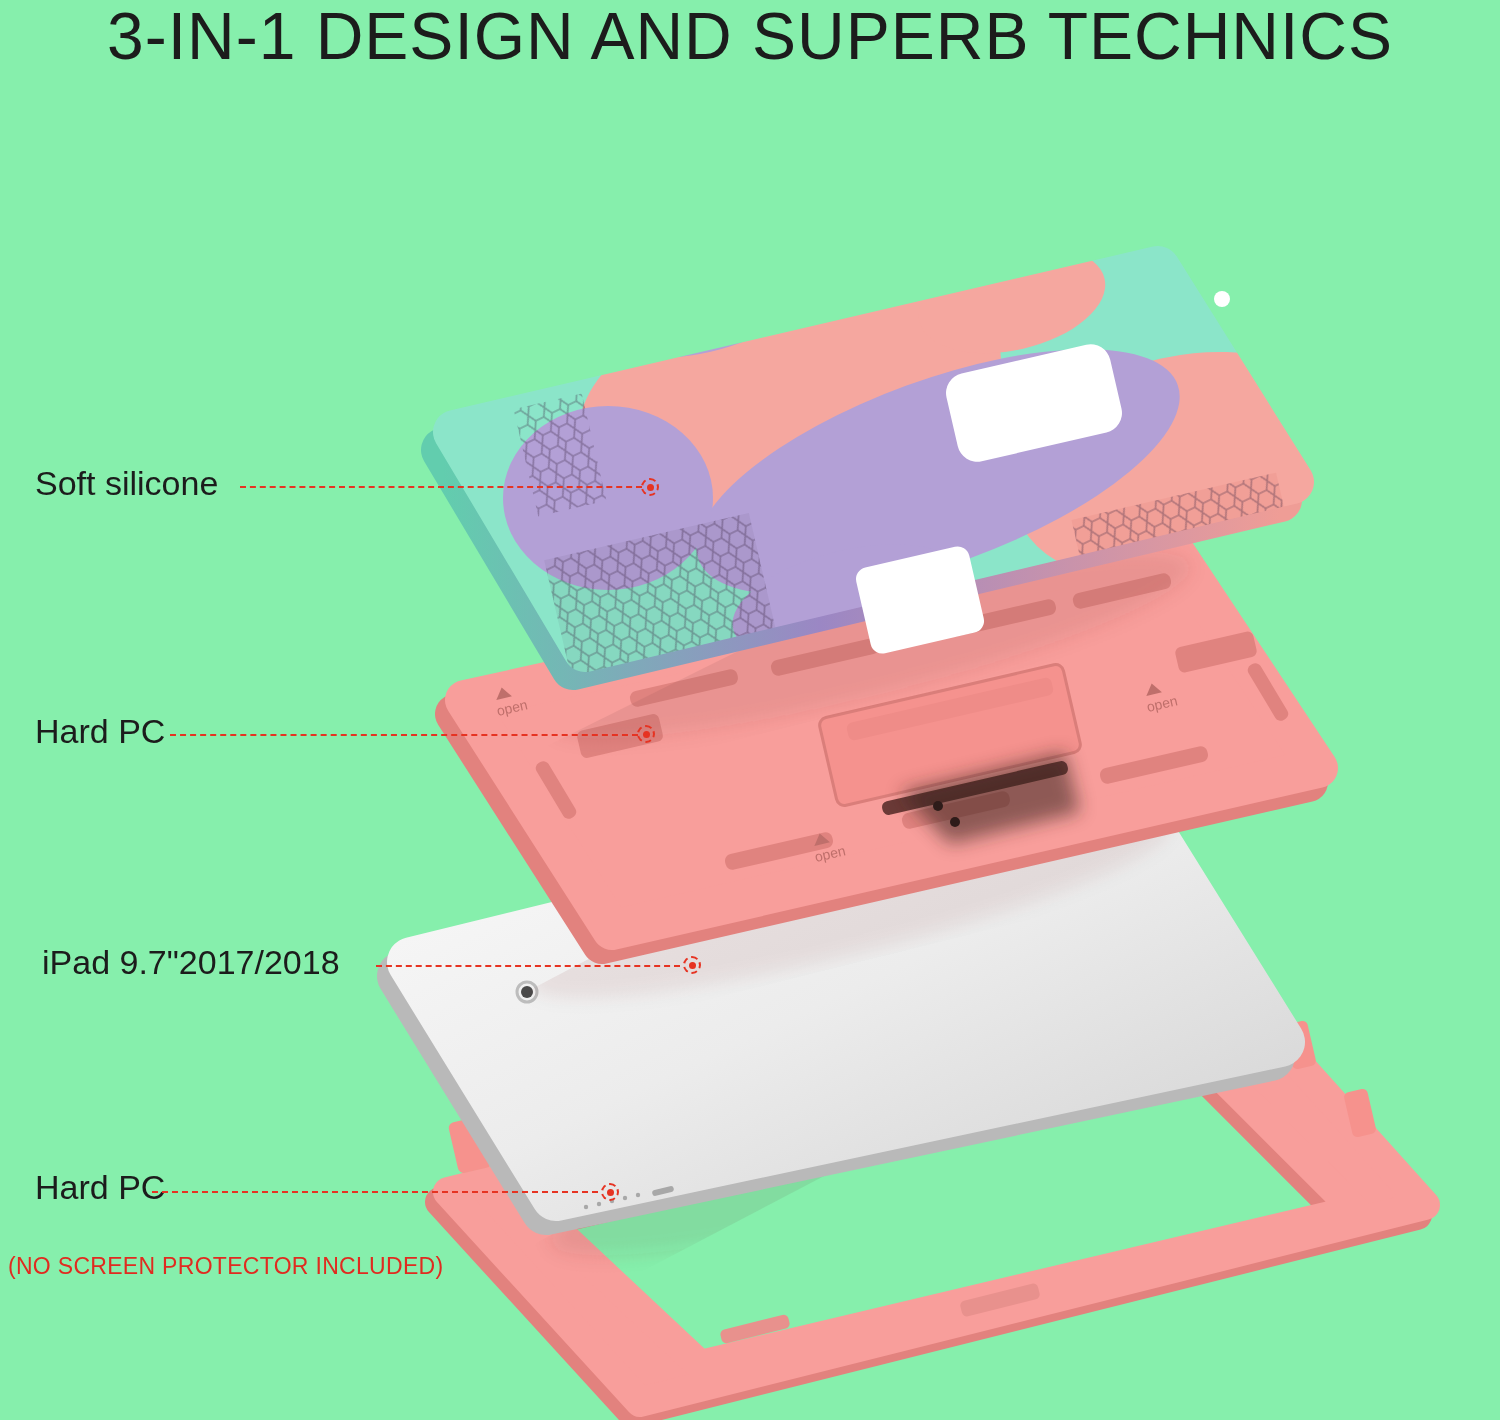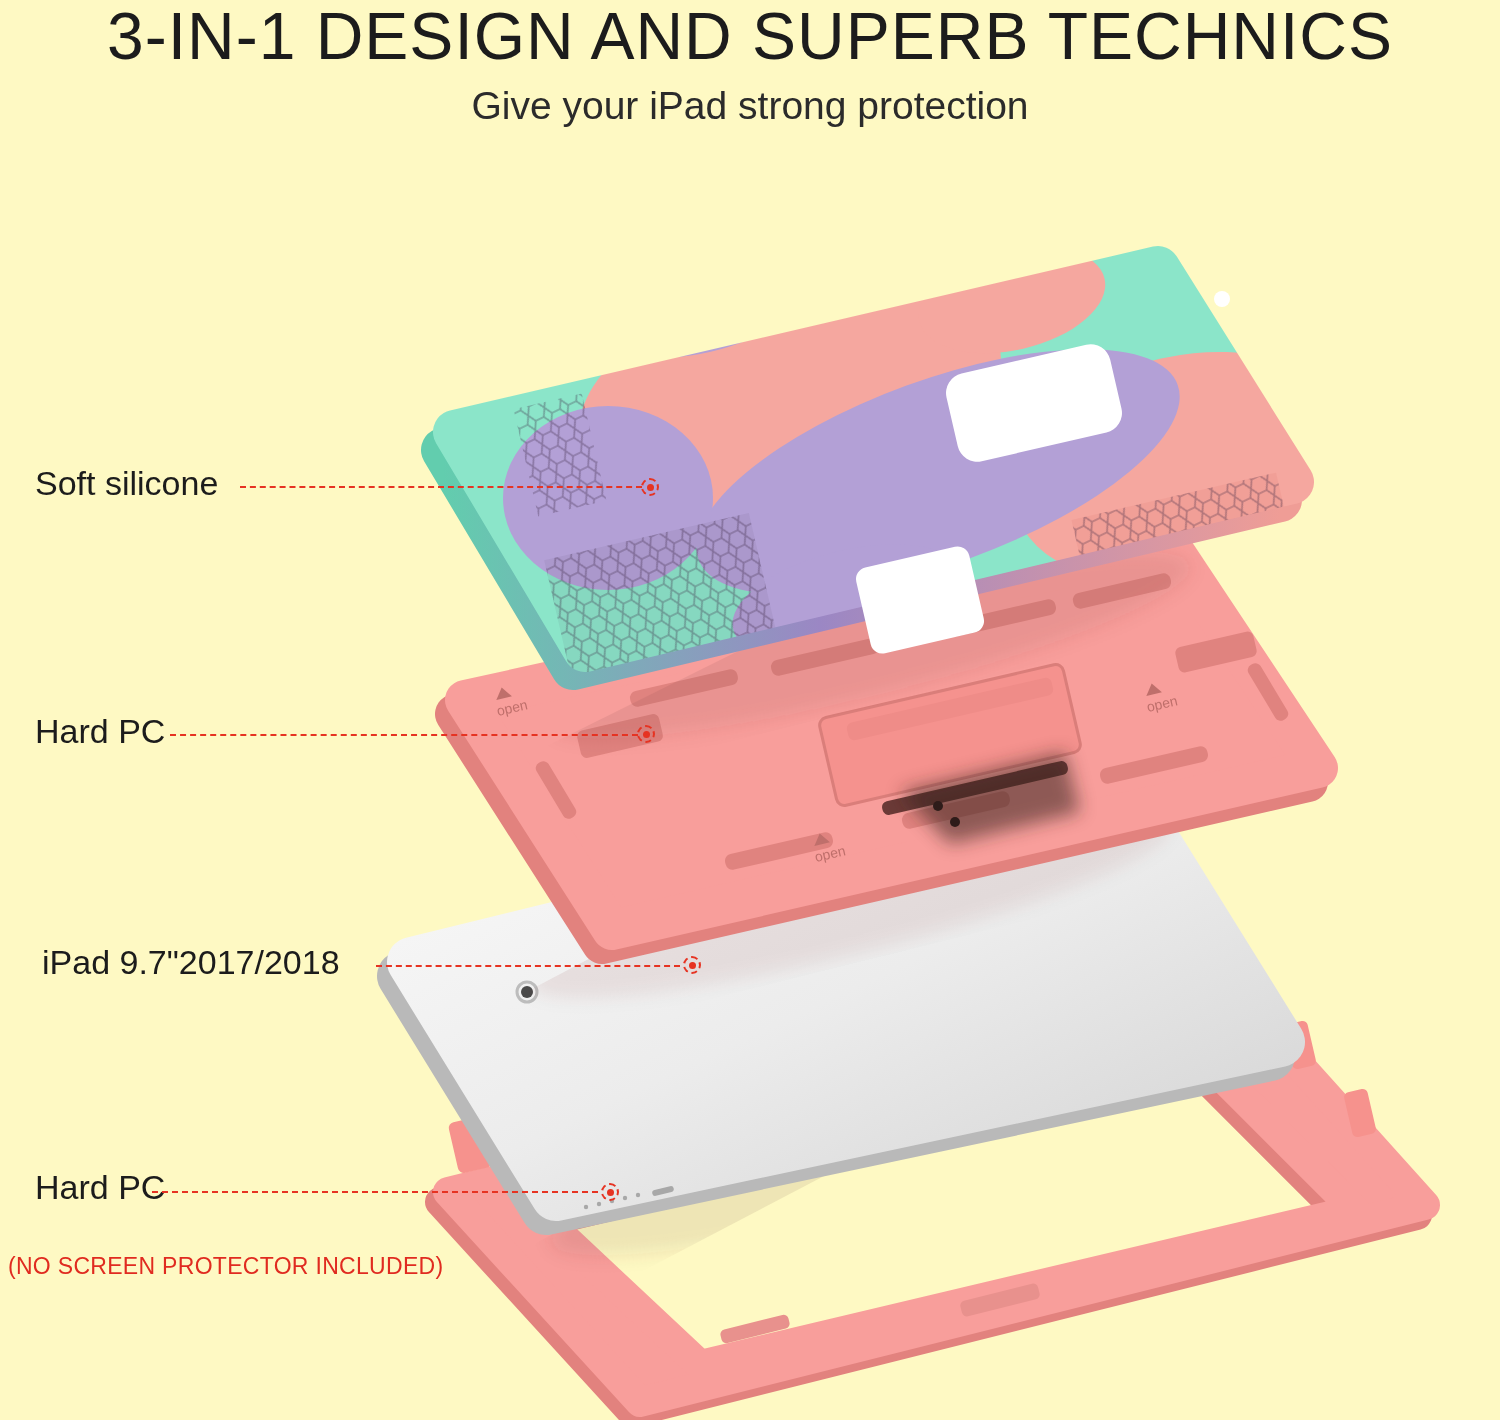--- a/index.html
+++ b/index.html
@@ -1,37 +1,36 @@
 <!DOCTYPE html>
 <html><head>
 <meta charset="utf-8">
 <style>
   html,body{margin:0;padding:0;background:#ffffff;}
-  .canvas{position:relative;width:1500px;height:1420px;background:#fef9c3;overflow:hidden;
+  .canvas{position:relative;width:1500px;height:1420px;background:#86efac;overflow:hidden;
           font-family:"Liberation Sans",sans-serif;}
   .hdr{position:absolute;top:0;left:0;width:100%;text-align:center;}
   .title{margin:0;font-size:66px;font-weight:400;letter-spacing:1px;color:#1c1c1c;line-height:1.12;}
   .subtitle{margin:10px 0 0 0;font-size:39px;font-weight:400;color:#2b2b2b;}
   svg.diagram{position:absolute;top:0;left:0;}
   svg text{font-family:"Liberation Sans",sans-serif;}
   .annotation{position:absolute;font-size:34px;color:#1c1c1c;white-space:nowrap;text-align:right;}
   .leader{position:absolute;height:0;border-top:2px dashed #e63322;}
   .marker{position:absolute;width:14px;height:14px;border:2px dashed #e63322;border-radius:50%;}
   .marker::after{content:"";position:absolute;left:50%;top:50%;width:7px;height:7px;
                  margin:-3.5px 0 0 -3.5px;background:#e63322;border-radius:50%;}
   .note{position:absolute;font-size:23px;color:#e02b20;letter-spacing:0.3px;}
 </style>
 </head>
 <body>
 
 <div class="canvas">
 
   <div class="hdr">
     <div class="title">3-IN-1 DESIGN AND SUPERB TECHNICS</div>
-    <div class="subtitle">Give your iPad strong protection</div>
   </div>
 
   <svg class="diagram" width="1500" height="1420" viewBox="0 0 1500 1420">
     <defs>
       <linearGradient id="silverGrad" x1="0" y1="0" x2="1" y2="1">
         <stop offset="0" stop-color="#fafafa"></stop>
         <stop offset="0.5" stop-color="#ececec"></stop>
         <stop offset="1" stop-color="#d2d2d2"></stop>
       </linearGradient>
       <linearGradient id="wallGrad" x1="0" y1="0" x2="1" y2="0">

